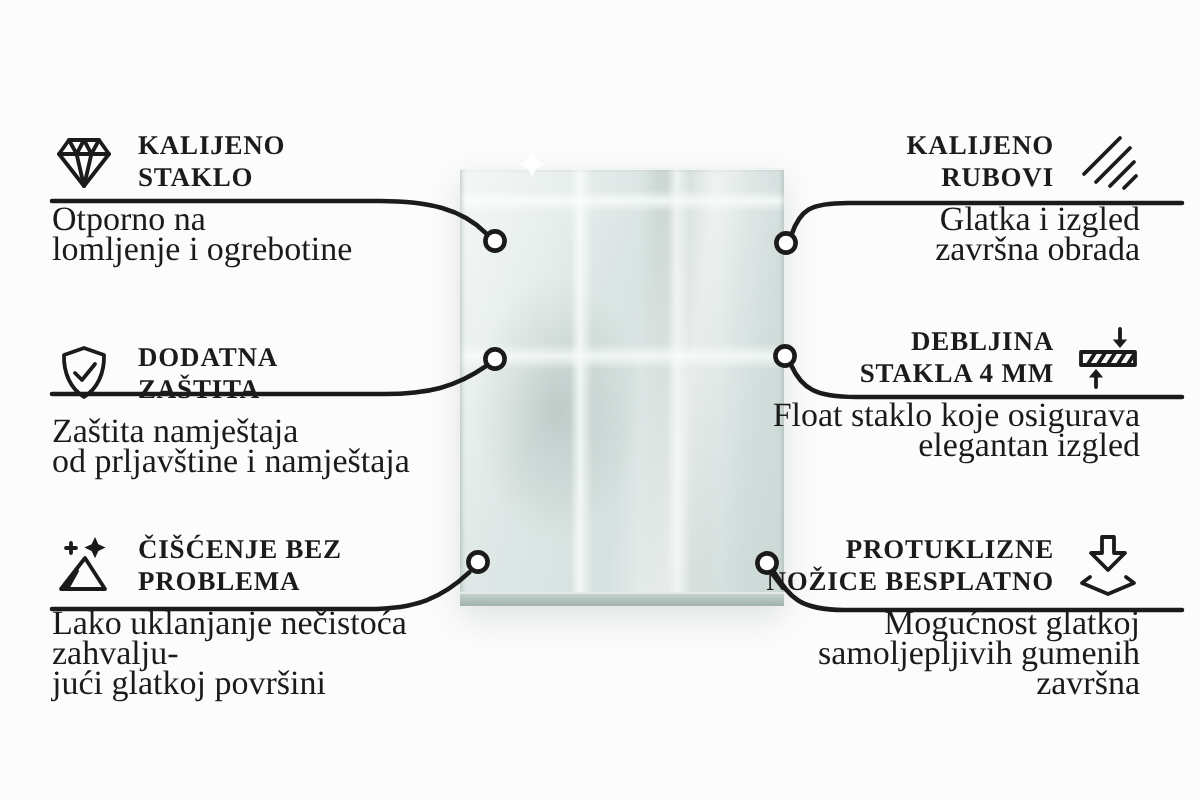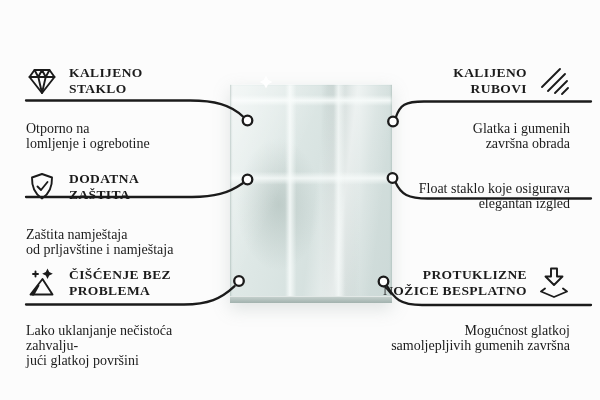--- a/index.html
+++ b/index.html
@@ -39,21 +39,21 @@
   .c-left{left:26px;text-align:left;}
   .c-right{right:30px;text-align:right;}
   .header{display:flex;align-items:center;height:38px;gap:11px;}
   .c-right .header{justify-content:flex-end;}
   .icon{flex:0 0 auto;width:32px;height:32px;display:block;}
   .icon svg{display:block;width:100%;height:100%;}
   .title{
     font-weight:bold;font-size:13.5px;line-height:16px;letter-spacing:.4px;
     white-space:nowrap;
   }
-  .desc{font-size:14px;line-height:15px;margin-top:21px;}
+  .desc{font-size:17px;line-height:15px;margin-top:2px;}
   .ink{stroke:#1b1b1b;fill:none;stroke-width:1.9;stroke-linecap:round;stroke-linejoin:round;}
   .ink-fill{fill:#1b1b1b;stroke:none;}
 </style>
 </head>
 <body>
 
 <div id="scene">
 
   <div class="glass">
     <div class="glass-bottom-edge"></div>
@@ -152,26 +152,44 @@
       </div>
       <span class="icon">
         <svg viewBox="0 0 32 32">
             <g class="ink" stroke-width="2.6">
           <path d="M22 4L4 22M27 9L10 26M29 16L17 28M30 23l-6 6"></path>
         </g>
           </svg>
       </span>
     </div>
     <div class="desc">
-      <div>Glatka i gumenih</div>
+      <div>Glatka i izgled</div>
       <div>završna obrada</div>
     </div>
   </div>
 
   <div class="callout c-right" style="top:160px">
+    <div class="header">
+      <div class="title">
+        <div>DEBLJINA</div>
+        <div>STAKLA 4 MM</div>
+      </div>
+      <span class="icon">
+        <svg viewBox="0 0 32 32">
+          <g class="ink" stroke-width="1.7">
+            <rect x="2.5" y="13" width="27" height="6.5"></rect>
+            <path d="M6 19l3.5-5.5M11 19l3.5-5.5M16 19l3.5-5.5M21 19l3.5-5.5M26 19l2.5-4"></path>
+          </g>
+          <g class="ink" stroke-width="2">
+              <path d="M22 1.5v5M10 30.5v-5"></path>
+            </g>
+          <path class="ink-fill" d="M22 11l-3.6-4.2h7.2zM10 21.5l-3.6 4.2h7.2z"></path>
+        </svg>
+      </span>
+    </div>
     <div class="desc">
       <div>Float staklo koje osigurava</div>
       <div>elegantan izgled</div>
     </div>
   </div>
 
   <div class="callout c-right" style="top:264px">
     <div class="header">
       <div class="title">
         <div>PROTUKLIZNE</div>

